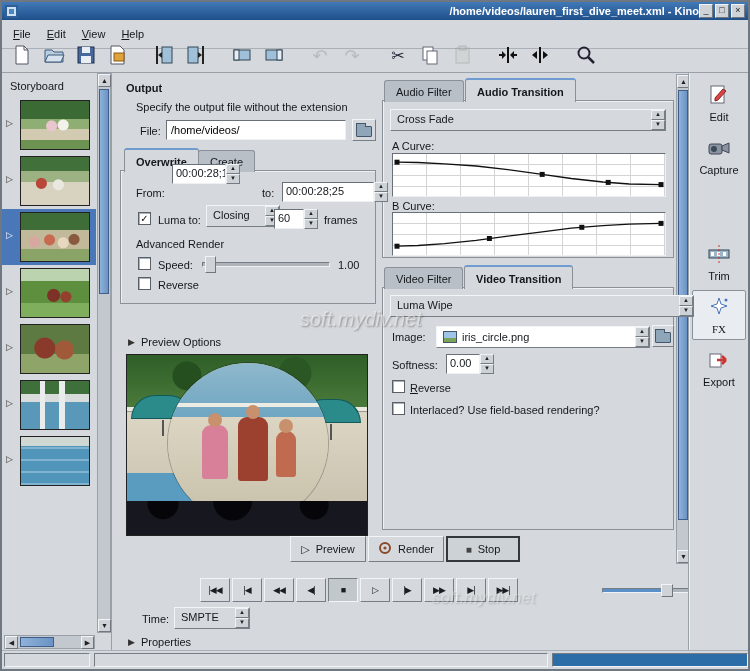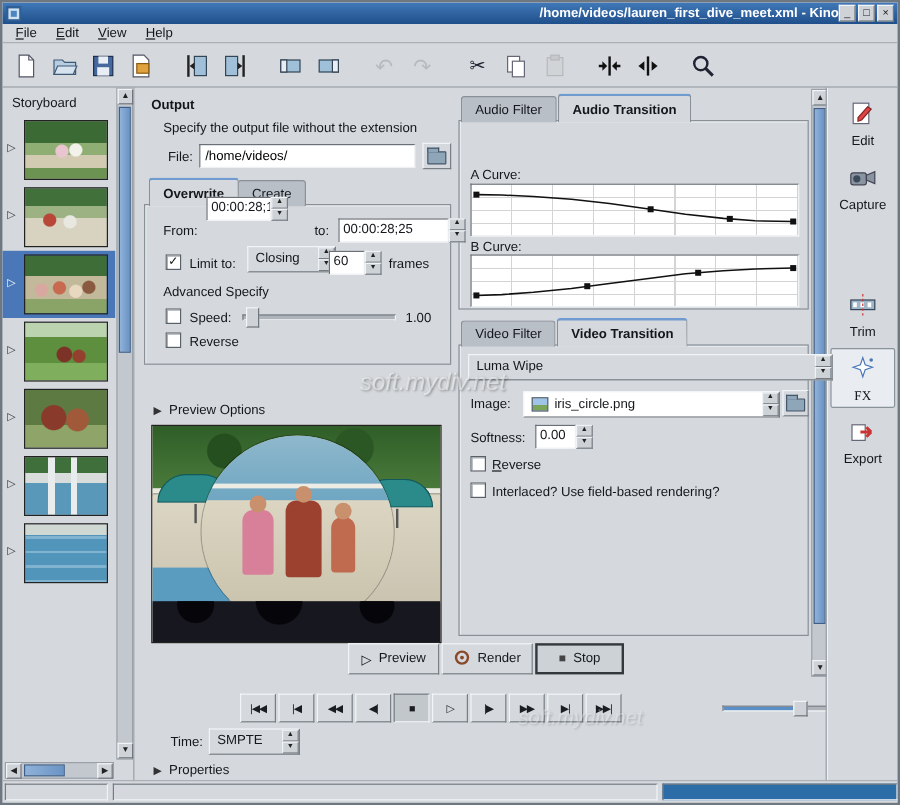--- a/index.html
+++ b/index.html
@@ -7,21 +7,21 @@
   #window{position:relative;width:750px;height:671px;background:#d5d9dd;border:2px solid #6f7780;overflow:hidden;font-size:11px;color:#14181c;}
   .lbl{position:absolute;white-space:nowrap;line-height:14px;}
   .bold{font-weight:bold;}
   
   #titlebar{position:absolute;left:0;right:0;top:0;height:18px;background:linear-gradient(180deg,#4179b8,#1f4f8b);display:flex;align-items:center;padding:0 3px;}
   #title-text{flex:1;text-align:right;color:#fff;font-weight:bold;font-size:11px;}
   .win-controls{display:flex;gap:2px;}
   .win-btn{width:14px;height:14px;background:#cfd3d8;border:1px solid;border-color:#f2f5f8 #70767e #70767e #f2f5f8;font-size:9px;line-height:11px;text-align:center;color:#222;cursor:default;}
   .app-icon{display:inline-block;width:13px;height:13px;margin-right:2px;}
   
-  #menubar{position:absolute;left:0;right:0;top:18px;height:16px;display:flex;align-items:center;gap:2px;padding:0 4px;border-bottom:1px solid #aab0b6;}
+  #menubar{position:absolute;left:0;right:0;top:18px;height:29px;display:flex;align-items:center;gap:2px;padding:0 4px;border-bottom:1px solid #aab0b6;}
   .menu-item{padding:2px 7px;cursor:default;}
   #toolbar{position:absolute;left:0;right:0;top:38px;height:33px;display:flex;align-items:center;padding:0 6px;border-bottom:1px solid #9aa0a8;}
   .tbtn{width:28px;height:28px;display:flex;align-items:center;justify-content:center;margin-right:4px;}
   .tbtn.grayed{opacity:.4;filter:grayscale(1);}
   .tsep{width:14px;height:28px;}
   .glyph18{font-size:18px;line-height:18px;color:#8b9097;}
   .glyph16{font-size:16px;line-height:16px;color:#223;}
   .text-input{position:absolute;background:#fff;border:1px solid;border-color:#6a7078 #eef1f4 #eef1f4 #6a7078;font:11px "Liberation Sans",sans-serif;padding:1px 4px;}
   .icon-btn{position:absolute;display:flex;align-items:center;justify-content:center;background:#d5d9dd;border:1px solid;border-color:#f2f5f8 #777e86 #777e86 #f2f5f8;}
   .folder-icon{position:relative;display:inline-block;width:16px;height:11px;background:#8fa5b8;border:1px solid #44566a;border-radius:1px;margin-top:3px;}
@@ -293,38 +293,38 @@
     <div class="lbl" style="left:150px;top:113px;z-index:4">to:</div>
     <div class="spin" style="left:170px;top:109px;width:106px;z-index:4">
       <span class="field">00:00:28;25</span>
       <span class="steppers">
           <span class="st">▲</span>
           <span class="st">▼</span>
         </span>
     </div>
 
     <span class="cb checked" style="left:26px;top:139px;z-index:4"></span>
-    <div class="lbl" style="left:46px;top:140px;z-index:4">Limit to:</div>
+    <div class="lbl" style="left:46px;top:140px;z-index:4">Luma to:</div>
     <div class="combo" style="left:94px;top:132px;width:74px;z-index:4">
       <span class="val">Closing</span>
       <span class="steppers">
           <span class="st">▲</span>
           <span class="st">▼</span>
         </span>
     </div>
     <div class="spin" style="left:162px;top:136px;width:44px;z-index:4">
       <span class="field">60</span>
       <span class="steppers">
           <span class="st">▲</span>
           <span class="st">▼</span>
         </span>
     </div>
     <div class="lbl" style="left:212px;top:140px;z-index:4">frames</div>
 
-    <div class="lbl" style="left:24px;top:164px;z-index:4">Advanced Specify</div>
+    <div class="lbl" style="left:24px;top:164px;z-index:4">Advanced Render</div>
 
     <span class="cb" style="left:26px;top:184px;z-index:4"></span>
     <div class="lbl" style="left:46px;top:185px;z-index:4">Speed:</div>
     <div class="slider-track" style="left:90px;top:189px;width:128px;z-index:4">
       <div class="slider-handle" style="left:2px"></div>
     </div>
     <div class="lbl" style="left:226px;top:185px;z-index:4">1.00</div>
 
     <span class="cb" style="left:26px;top:204px;z-index:4"></span>
     <div class="lbl" style="left:46px;top:205px;z-index:4">Reverse</div>
@@ -349,20 +349,27 @@
         <div class="fig" style="left:70px;top:54px;width:30px;height:64px;background:#9c4030"></div>
         <div class="fig" style="left:108px;top:68px;width:20px;height:46px;background:#c06a50"></div>
       </div>
       <div class="pv-crowd"></div>
     </div>
 
     <div class="nb-content" style="left:270px;top:27px;width:292px;height:158px"></div>
     <div class="tab" style="left:272px;top:7px"><span>Audio Filter</span></div>
     <div class="tab active" style="left:353px;top:5px"><span>Audio Transition</span></div>
 
+    <div class="combo" style="left:278px;top:36px;width:276px;z-index:4">
+      <span class="val">Cross Fade</span>
+      <span class="steppers">
+          <span class="st">▲</span>
+          <span class="st">▼</span>
+        </span>
+    </div>
     <div class="lbl" style="left:280px;top:66px;z-index:4">A Curve:</div>
     <div class="curve-graph" style="left:280px;top:80px;width:274px;height:44px;z-index:4">
         <svg width="272" height="42">
           <polyline points="4.0,8.2 25.1,8.5 51.5,9.8 83.2,12.0 114.9,15.6 149.2,20.4 178.2,24.5 209.9,28.0 236.3,30.0 268.0,30.6" fill="none" stroke="#111" stroke-width="1.3"></polyline>
           <rect x="1.5" y="5.7" width="5" height="5" fill="#111"></rect>
           <rect x="146.7" y="17.9" width="5" height="5" fill="#111"></rect>
           <rect x="212.7" y="25.9" width="5" height="5" fill="#111"></rect>
           <rect x="265.5" y="28.1" width="5" height="5" fill="#111"></rect>
         </svg>
       </div>

